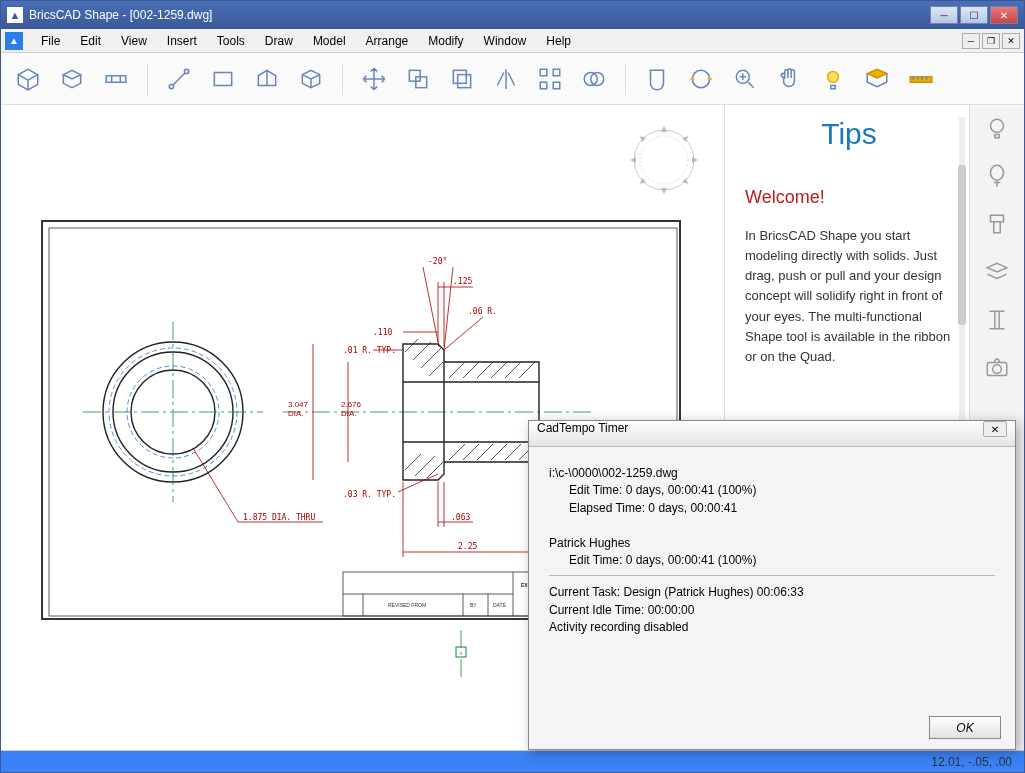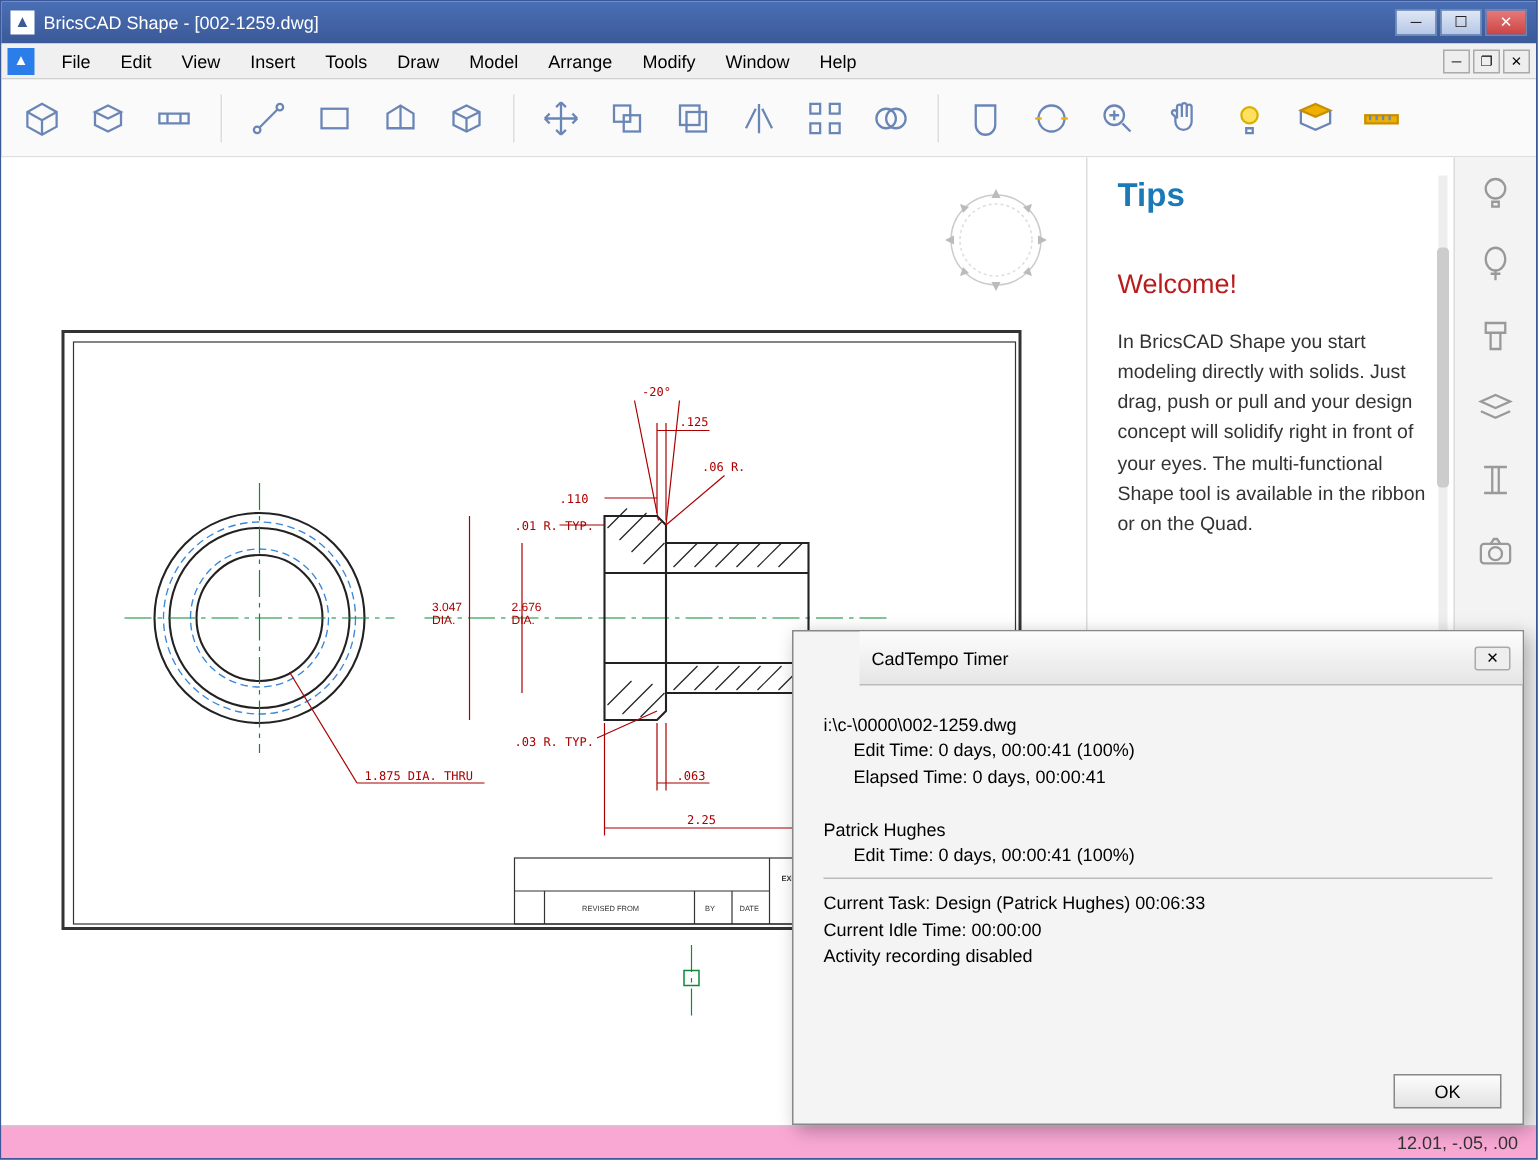--- a/index.html
+++ b/index.html
@@ -26,40 +26,40 @@
 .toolbar svg { width: 26px; height: 26px; stroke:#6a86b6; fill:none; stroke-width:1.4; }
 
 .workspace { position:absolute; top:104px; left:0; right:0; bottom:22px; background:#fff; }
 .right-rail { position:absolute; top:0; right:0; bottom:0; width:55px; background:#f3f3f3; border-left:1px solid #ddd; display:flex; flex-direction:column; align-items:center; padding-top:8px; gap:18px; }
 .right-rail .rail-icon { width:30px;height:30px; display:flex;align-items:center;justify-content:center;color:#999; }
 .right-rail svg { width:26px;height:26px;stroke:#999;fill:none;stroke-width:1.4; }
 
 .tips-panel { position:absolute; top:0; right:55px; bottom:0; width:245px; background:#fff; border-left:1px solid #ddd; padding:12px 16px 12px 20px; }
 .tips-panel .scroll-track { position:absolute; right:4px; top:12px; bottom:12px; width:6px; background:#eee; }
 .tips-panel .scroll-thumb { position:absolute; right:3px; top:60px; width:8px; height:160px; background:#ccc; border-radius:3px; }
-.tips-panel h2.tips-head { color:#1a7ab8; font-weight:700; font-size:22px; margin-bottom:36px; }
+.tips-panel h2.tips-head { color:#1a7ab8; font-weight:400; font-size:30px; margin-bottom:36px;text-align:center; }
 .tips-panel h3.welcome { color:#b91c1c; font-weight:400; font-size:18px; margin-bottom:18px; }
 .tips-panel p { font-size:13px; color:#333; line-height:1.55; }
 
 .canvas-area { position:absolute; top:0; left:0; right:300px; bottom:0; background:#fff; }
 .view-compass { position:absolute; top:15px; right:20px; width:80px; height:80px; }
 
 .drawing-sheet { position:absolute; top:115px; left:40px; width:640px; height:400px; border:2px solid #333; background:#fff; }
 
-.statusbar { position:absolute; bottom:0; left:0; right:0; height:22px; background:#f9a8d4; border-top:1px solid #ccc; display:flex; align-items:center; justify-content:flex-end; padding:0 12px; font-size:12px; color:#333; }
+.statusbar { position:absolute; bottom:0; left:0; right:0; height:22px; background:#3b82f6; border-top:1px solid #ccc; display:flex; align-items:center; justify-content:flex-end; padding:0 12px; font-size:12px; color:#333; }
 
 .dialog { position:absolute; top:419px; left:527px; width:488px; height:330px; background:#f4f4f4; border:1px solid #888; box-shadow:3px 3px 12px rgba(0,0,0,.3); font-size:12px; }
-.dialog .dlg-title { height:36px; background:linear-gradient(#fdfdfd,#e5e5e5); border-bottom:1px solid #bbb; display:flex; align-items:center; padding:0 8px;margin-left:44px; }
+.dialog .dlg-title { height:26px; background:linear-gradient(#fdfdfd,#e5e5e5); border-bottom:1px solid #bbb; display:flex; padding:0 8px; }
 .dialog .dlg-title .dlg-close { margin-left:auto; width:24px;height:16px;border:1px solid #aaa;border-radius:2px;display:flex;align-items:center;justify-content:center;background:#eee;font-size:10px; }
 .dialog .dlg-body { padding:18px 20px 8px 20px; color:#000; line-height:1.45; }
 .dialog .dlg-body .indent { padding-left:20px; }
 .dialog .dlg-body hr { margin:6px 0 8px 0; border:none; border-top:1px solid #bbb; }
 .dialog .row-today { display:inline-block; margin-left:120px; }
 .dialog .dlg-foot { position:absolute; bottom:10px; right:14px; }
-.dialog .ok-btn { width:72px; height:23px; background:linear-gradient(#fdfdfd,#e2e2e2); border:1px solid #888; font-size:12px; }
+.dialog .ok-btn { width:72px; height:23px; background:linear-gradient(#fdfdfd,#e2e2e2); border:1px solid #888; font-size:12px;font-style:italic; }
 
 .dim-text { font-family: monospace; font-size:8px; fill:#a00; }
 .dim-line { stroke:#a00; stroke-width:0.8; }
 .obj-line { stroke:#222; stroke-width:1.4; fill:none; }
 .dash-line { stroke:#3a86d8; stroke-width:0.9; stroke-dasharray:5 3; fill:none; }
 .center-line { stroke:#0a8a3a; stroke-width:0.8; stroke-dasharray:18 4 3 4; }
 .hatch { stroke:#222; stroke-width:0.8; }
 .tb-line { stroke:#333; stroke-width:0.8; }
 .tb-text { font-family: Arial; font-size:5px; fill:#333; }
 </style>

